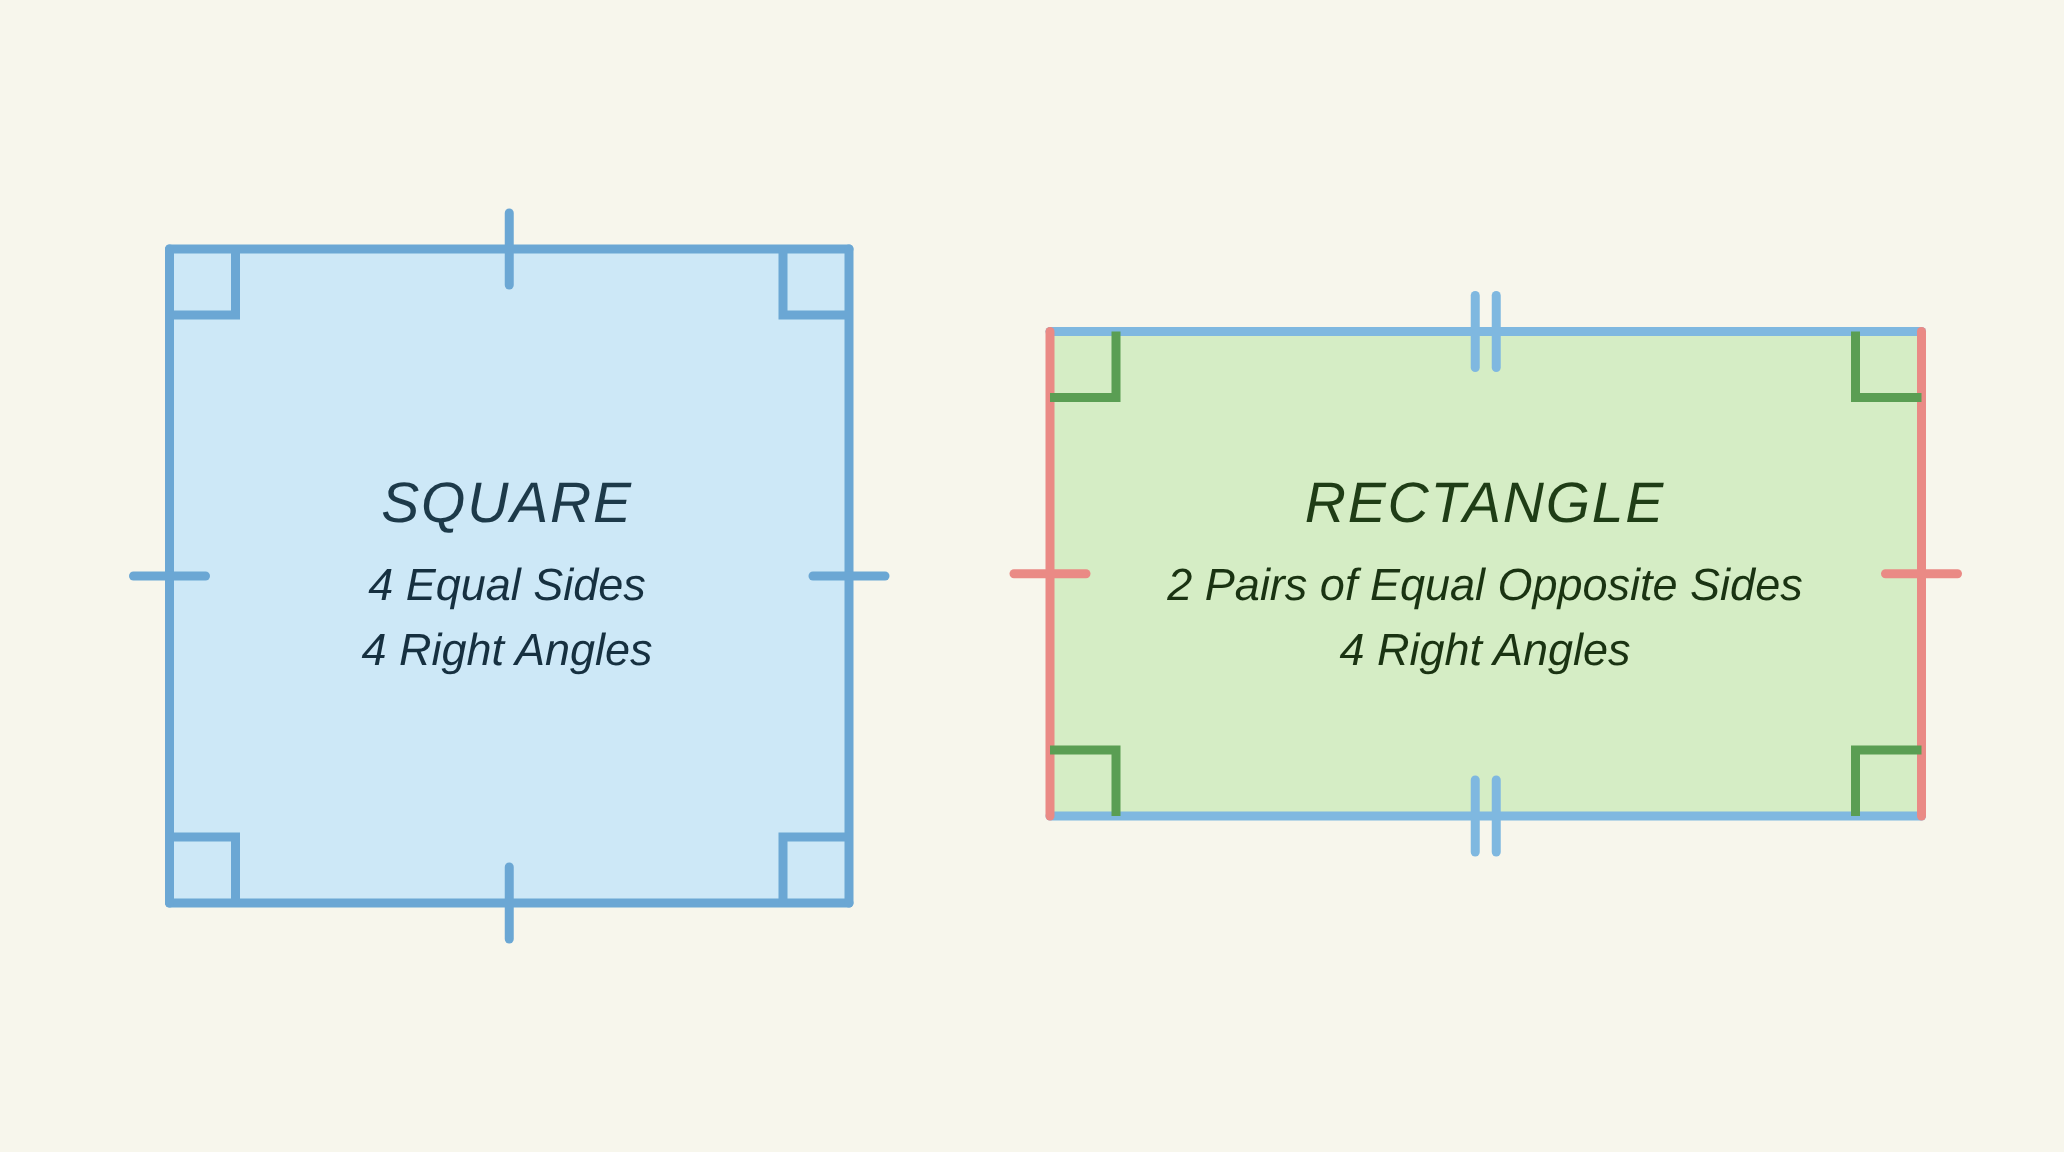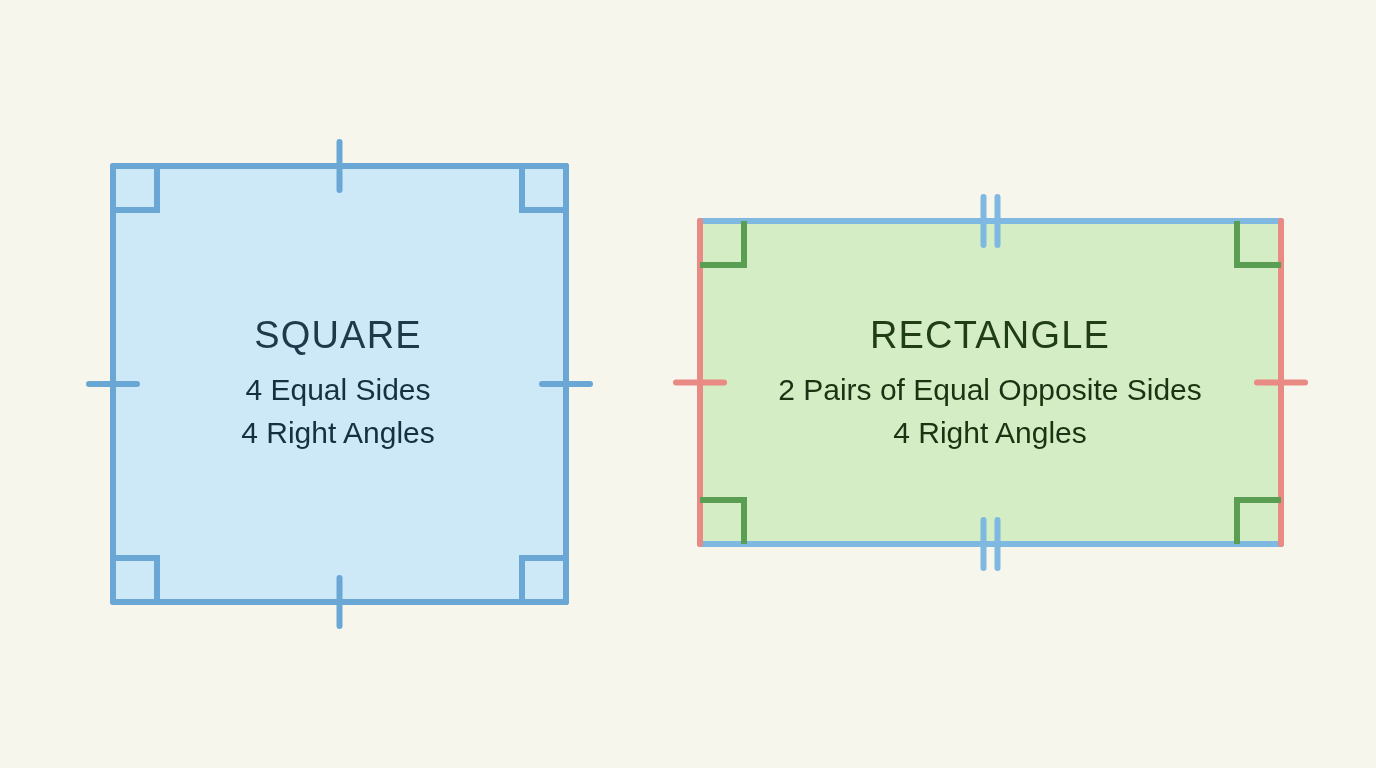--- a/index.html
+++ b/index.html
@@ -14,20 +14,21 @@
     font-family: "Liberation Sans", sans-serif;
     overflow: hidden;
     position: relative;
   }
   #diagram-root {
     position: absolute;
     left: 0;
     top: 0;
     width: 1376px;
     height: 627px;
+    font-style: italic;
   }
   svg.figure-canvas {
     position: absolute;
     left: 0;
     top: 0;
     width: 1376px;
     height: 768px;
     display: block;
   }
   .shape-label-title {

